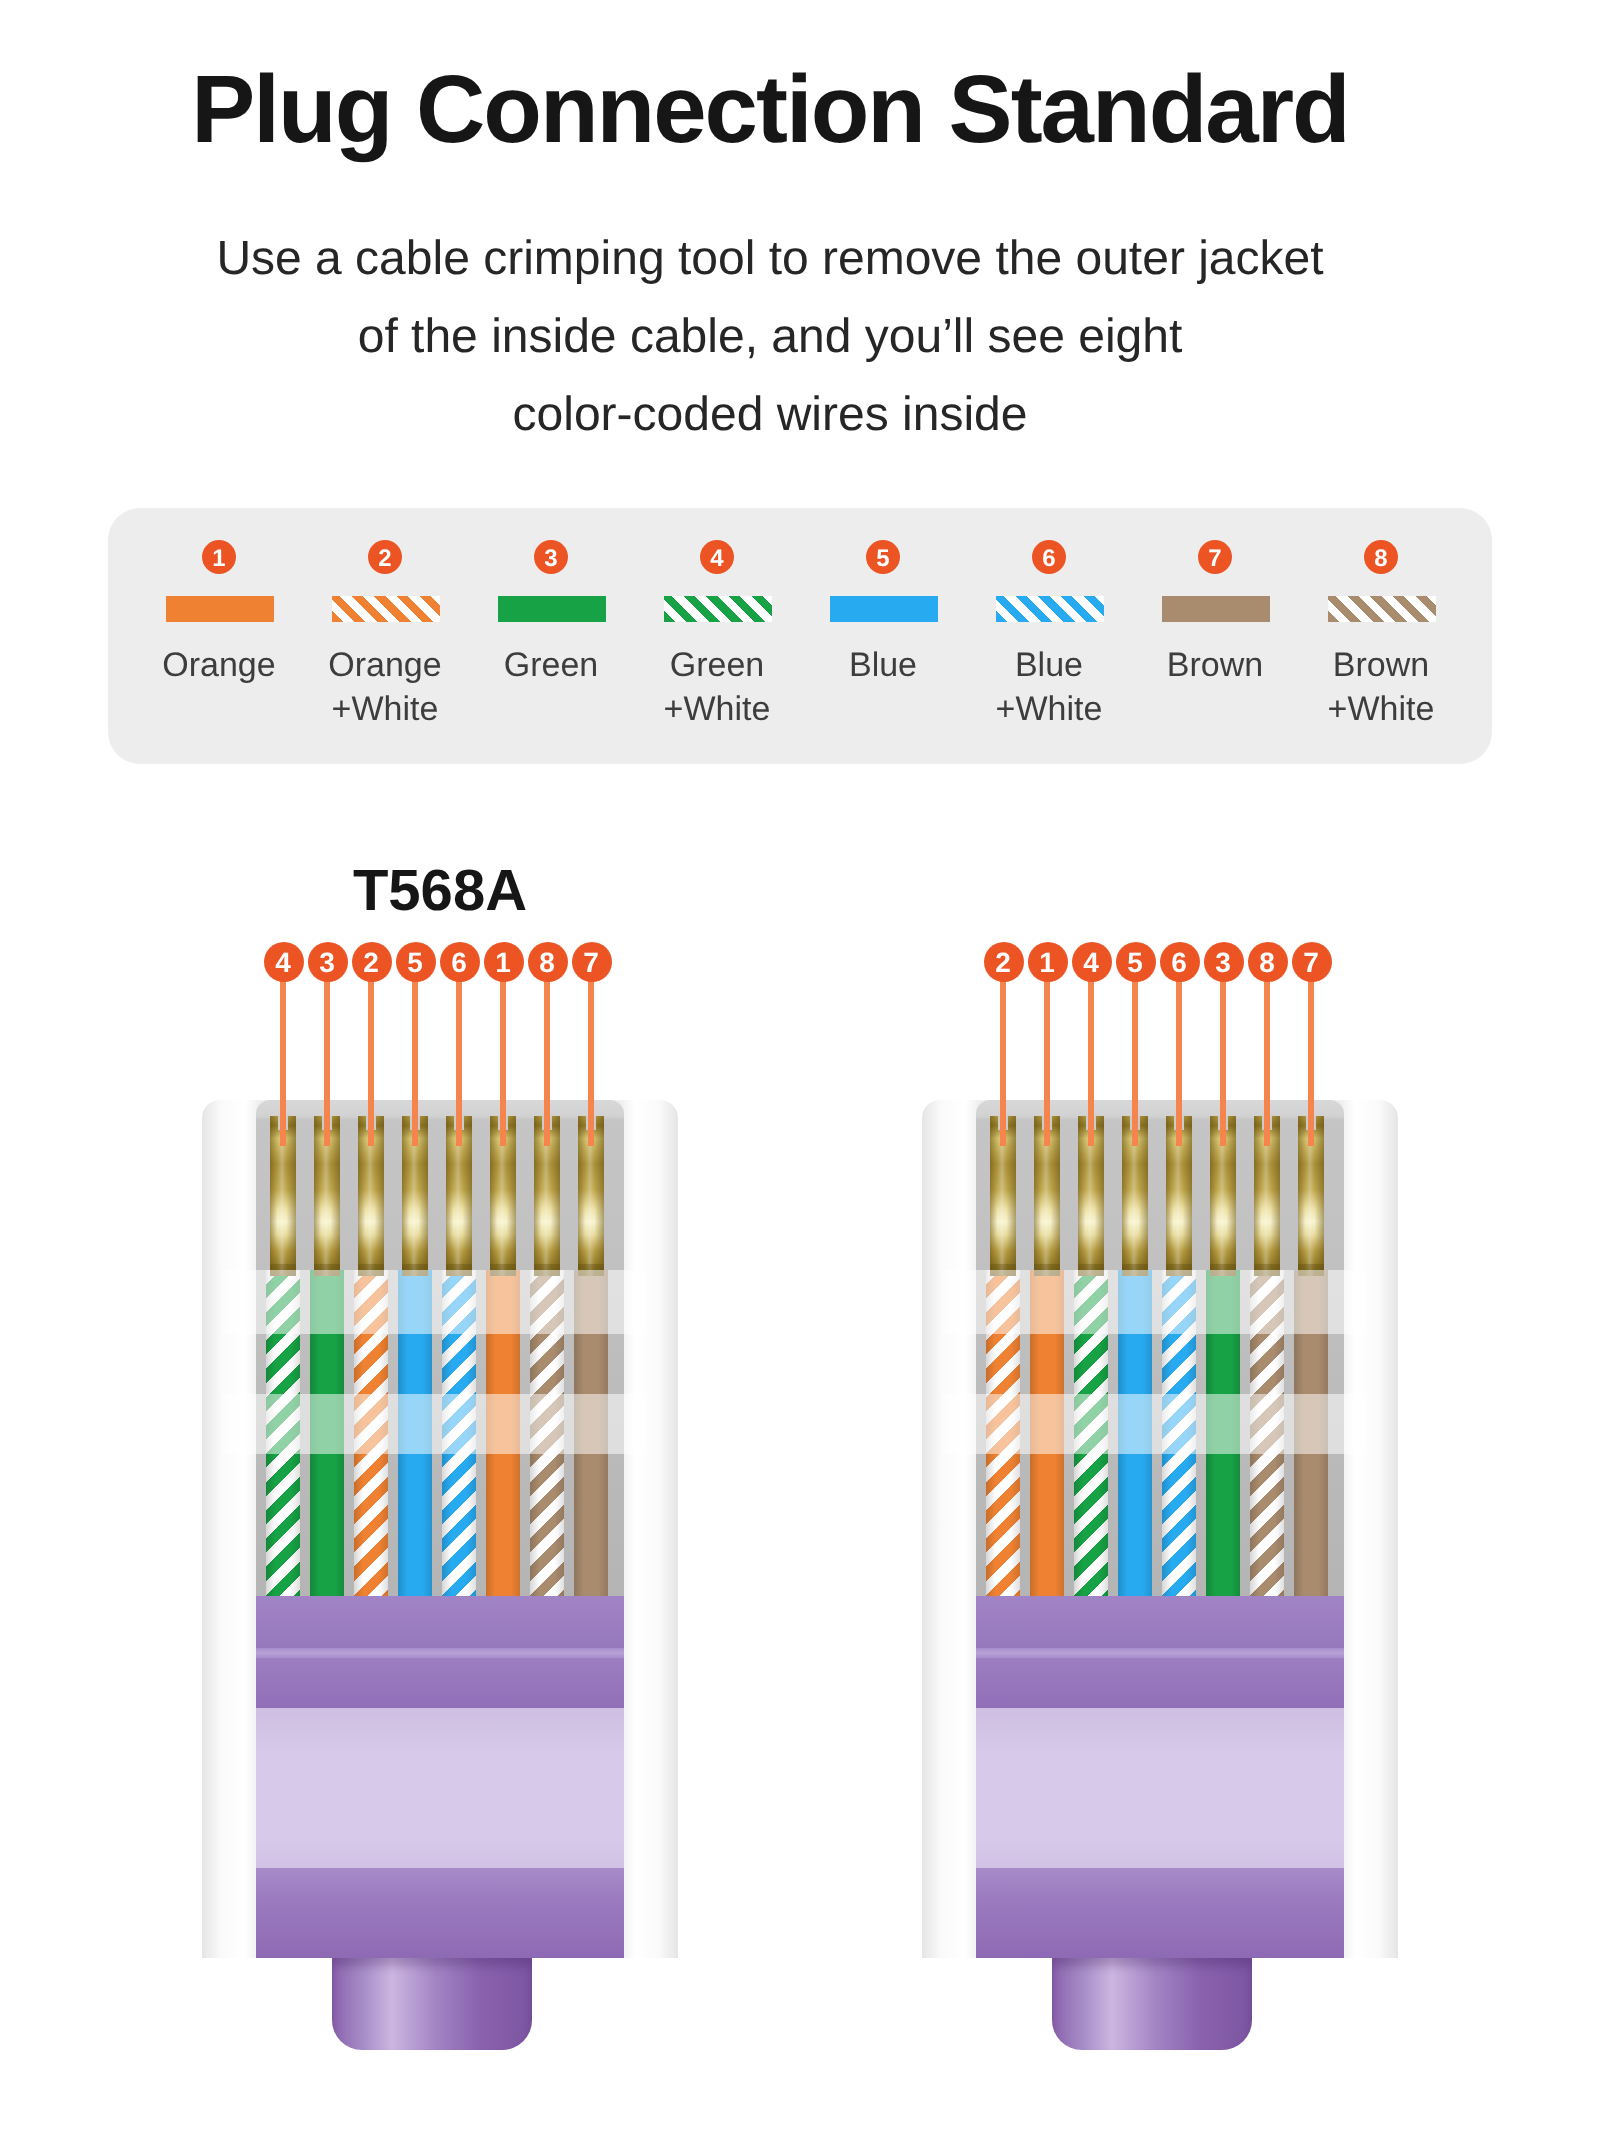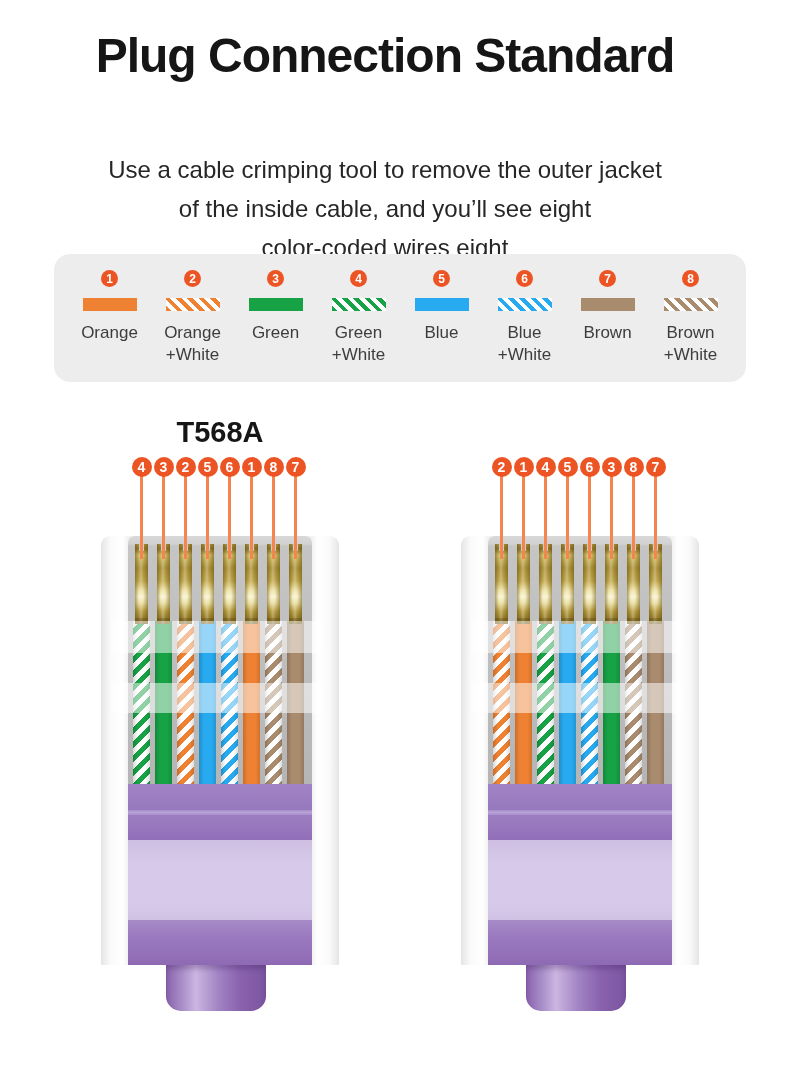--- a/index.html
+++ b/index.html
@@ -3,33 +3,33 @@
 <meta charset="utf-8">
 <style>
   html,body{margin:0;padding:0;background:#fff;}
   .page{position:relative;width:770px;height:1066px;background:#ffffff;overflow:hidden;
         font-family:"Liberation Sans",sans-serif;}
 
   
   .title{position:absolute;top:28px;left:0;width:100%;margin:0;text-align:center;
          font-size:48px;font-weight:bold;letter-spacing:-1px;color:#161616;}
   .subtitle{position:absolute;top:110px;left:0;width:100%;text-align:center;
-            font-size:24px;line-height:39px;color:#262626;margin-top:40px;}
+            font-size:24px;line-height:39px;color:#262626;}
 
   
   .legend{position:absolute;left:54px;top:254px;width:692px;height:128px;
           border-radius:16px;display:flex;padding:0 14px;box-sizing:border-box;}
   .legend-item{flex:1 1 0;display:flex;flex-direction:column;align-items:center;}
   .legend-badge{width:17px;height:17px;margin-top:16px;border-radius:50%;color:#fff;
                 font-size:12px;font-weight:bold;display:flex;align-items:center;justify-content:center;}
   .legend-swatch{width:54px;height:13px;margin-top:11px;}
   .legend-label{margin-top:11px;font-size:17px;line-height:22px;color:#3d3d3d;text-align:center;}
 
   
-  .connector-group{position:absolute;top:416px;width:238px;height:600px;}
+  .connector-group{position:absolute;top:430px;width:238px;height:600px;}
   .conn-title{position:absolute;top:0;left:0;width:100%;text-align:center;
               font-size:29px;font-weight:bold;color:#161616;}
   .pin-badge{position:absolute;top:41px;width:20px;height:20px;border-radius:50%;
              color:#fff;font-size:14px;font-weight:bold;display:flex;
              align-items:center;justify-content:center;z-index:6;}
   .leader{position:absolute;top:60px;width:3px;height:83px;z-index:5;}
 
   .conn-body{position:absolute;top:120px;left:0;width:238px;height:429px;z-index:1;
              border-radius:9px 9px 0 0;
              background:linear-gradient(90deg,#e5e5e5 0%,#fafafa 4%,#ffffff 9%,#efefef 12%,
@@ -67,21 +67,21 @@
         box-shadow:inset 0 4px 5px rgba(60,30,90,.28);}
 </style>
 </head>
 <body>
 
 <div class="page">
   <h1 class="title">Plug Connection Standard</h1>
   <div class="subtitle">
       <div>Use a cable crimping tool to remove the outer jacket</div>
       <div>of the inside cable, and you’ll see eight</div>
-      <div>color-coded wires eight</div>
+      <div>color-coded wires inside</div>
     </div>
   <div class="legend" style="background: rgb(237, 237, 237);">
       <div class="legend-item">
         <div class="legend-badge" style="background: rgb(236, 84, 36);">1</div>
         <div class="legend-swatch" style="background: rgb(239, 130, 50);"></div>
         <div class="legend-label">
           <div>Orange</div>
         </div>
       </div>
       <div class="legend-item">

